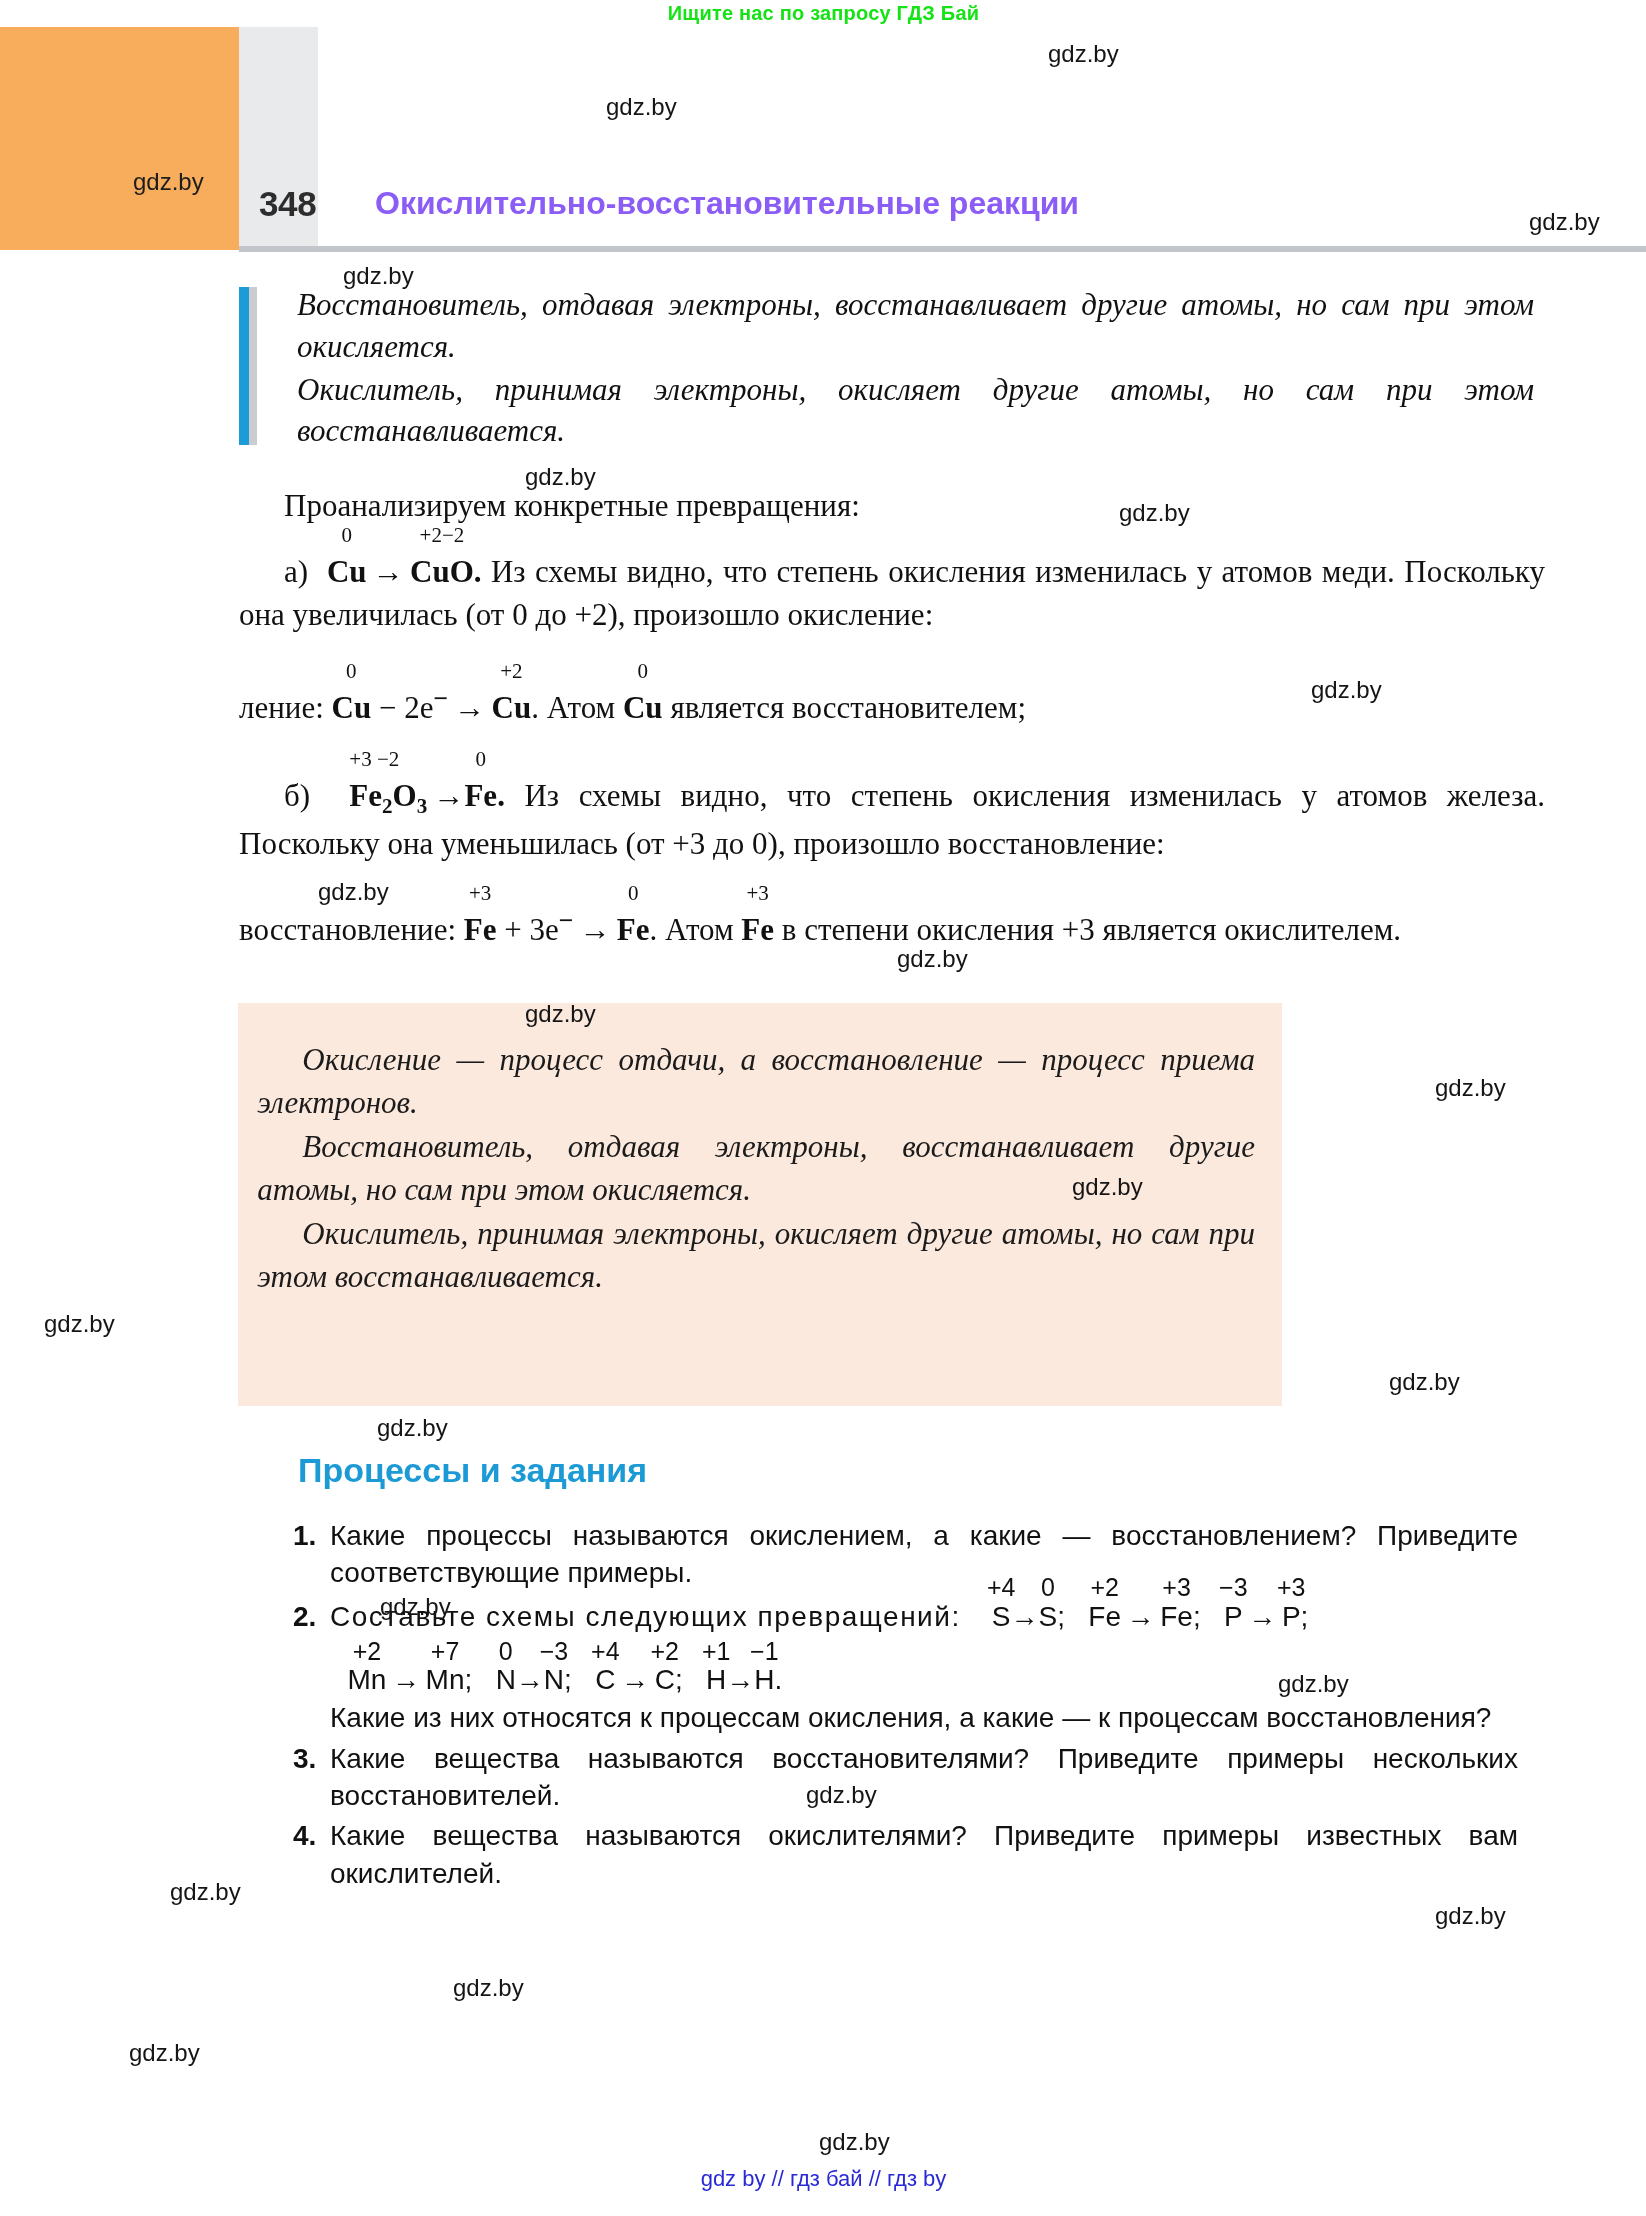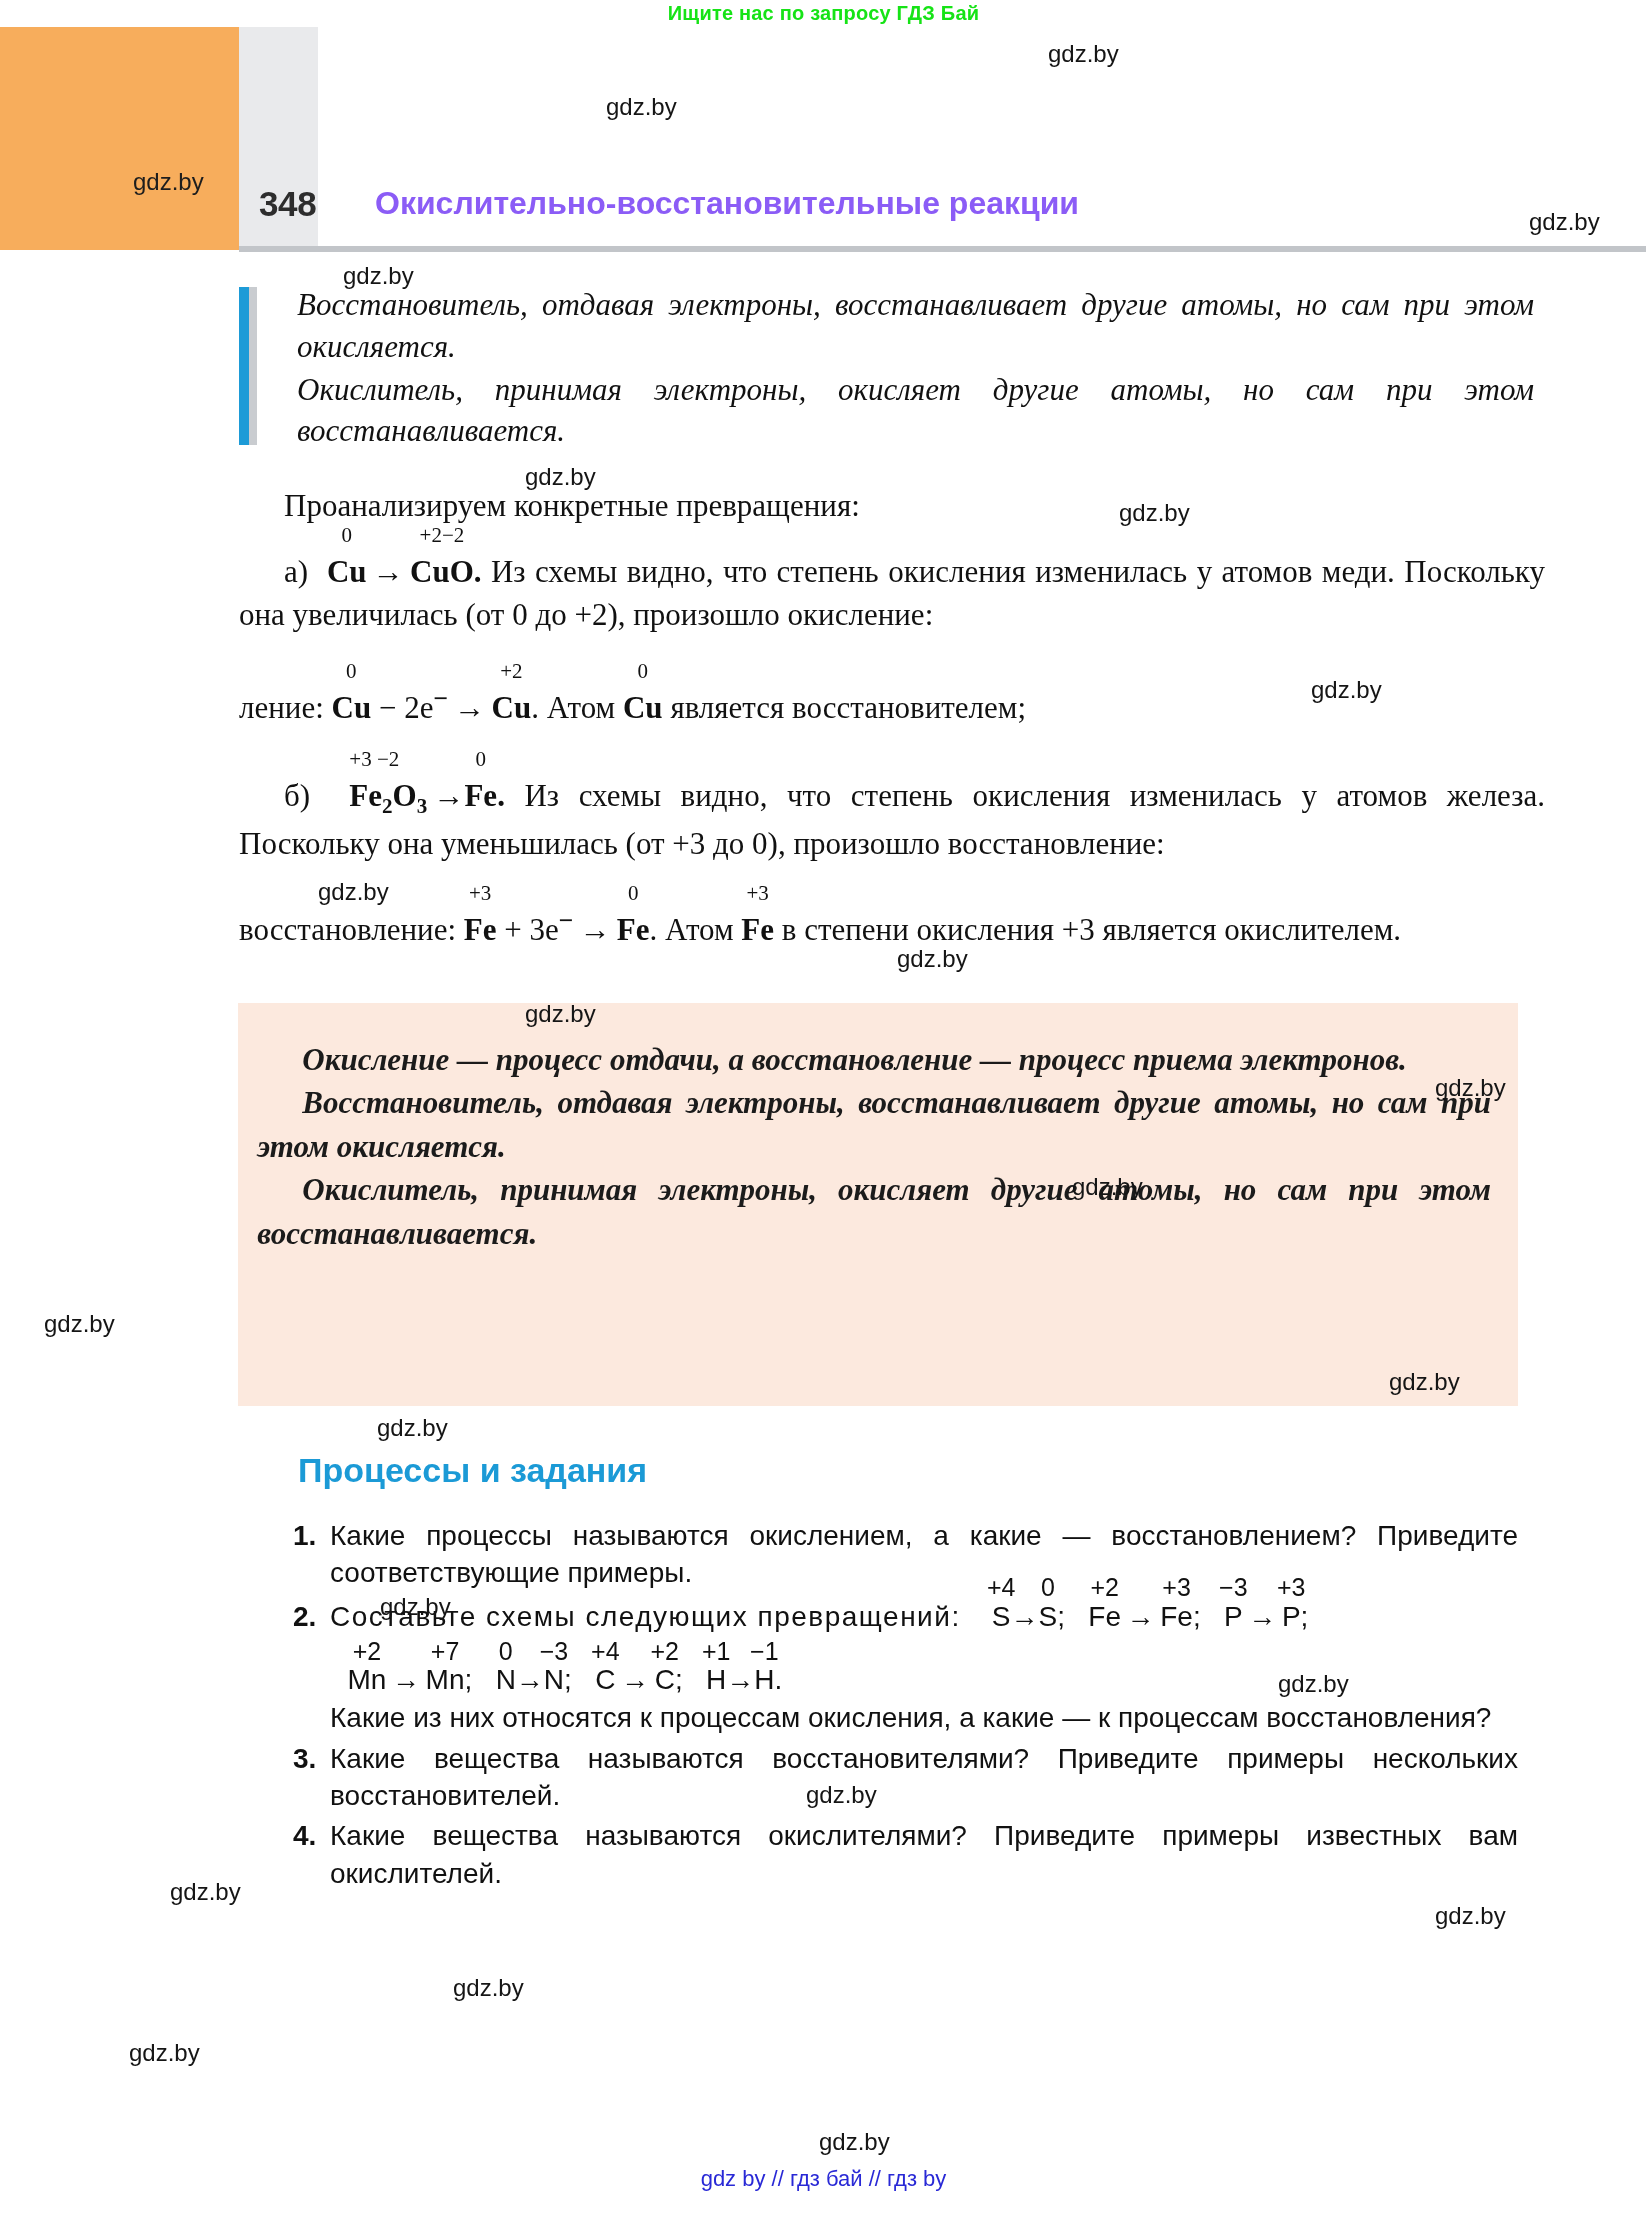--- a/index.html
+++ b/index.html
@@ -173,24 +173,23 @@
     transform: none;
   }
   sub { font-size: 0.68em; }
   .arrow { font-weight: 400; }
 
   
   .pink-box {
     position: absolute;
     top: 1003px;
     left: 238px;
-    width: 1280px;
+    width: 1044px;
     height: 403px;
     background: #fce9de;
-    font-weight: bold;
   }
   .pink-inner {
     padding: 35px 27px 16px 19.3px;
     font-family: "Liberation Serif", serif;
     font-style: italic;
     font-size: 31px;
     line-height: 1.40;
     color: #1b1b1b;
     text-align: justify;
   }

